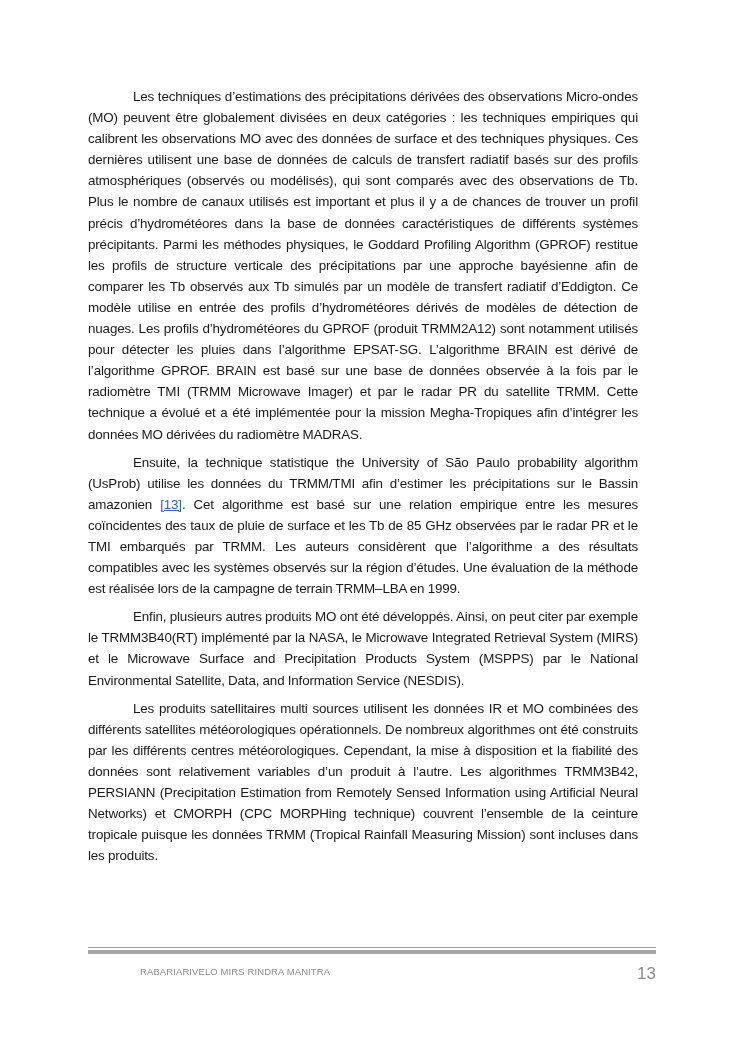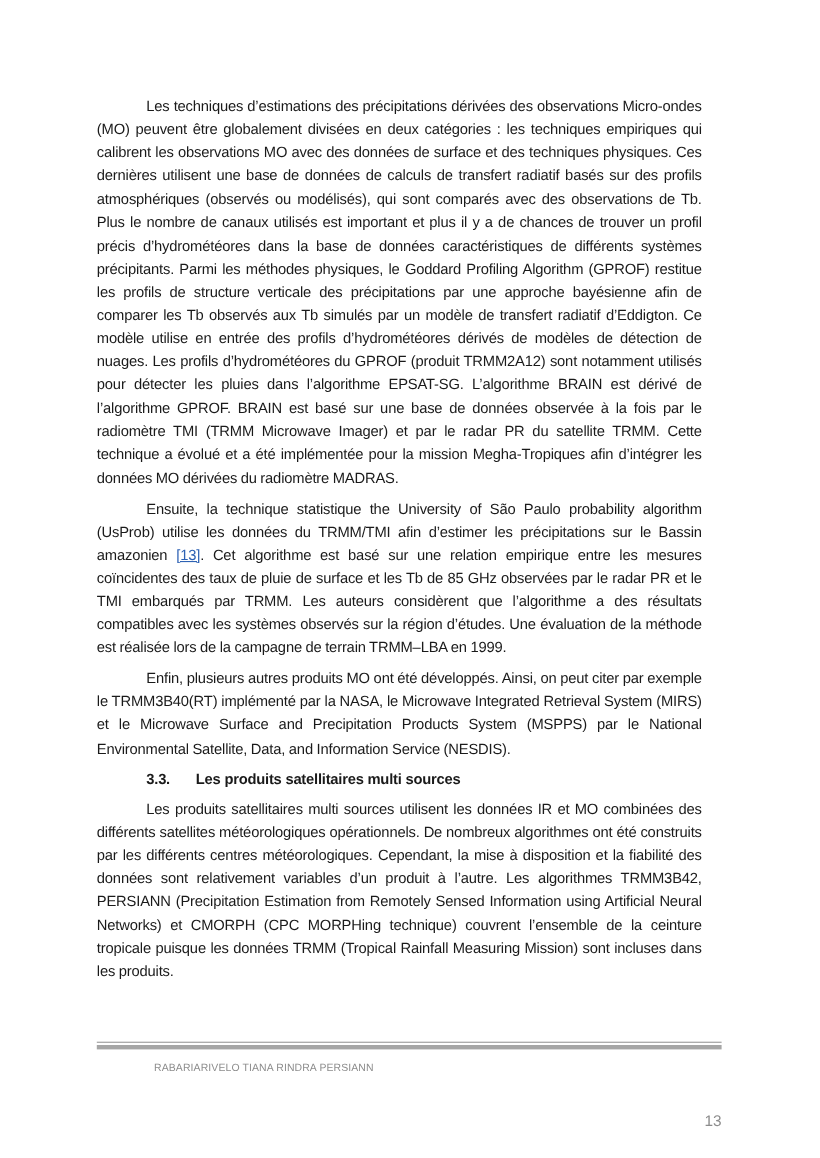--- a/index.html
+++ b/index.html
@@ -68,41 +68,36 @@
       left: 140px;
       top: 966px;
       font-size: 9.5px;
       color: #8c8c8c;
       letter-spacing: 0.1px;
     }
     .footer-page {
       position: absolute;
       right: 89px;
       top: 964px;
-      font-size: 14px;
+      font-size: 17px;
       color: #8c8c8c;
-      margin-top: 47px;
     }
   </style>
 </head>
 <body>
 
 <div class="page">
   <p class="para">Les techniques d’estimations des précipitations dérivées des observations Micro-ondes (MO) peuvent être globalement divisées en deux catégories : les techniques empiriques qui calibrent les observations MO avec des données de surface et des techniques physiques. Ces dernières utilisent une base de données de calculs de transfert radiatif basés sur des profils atmosphériques (observés ou modélisés), qui sont comparés avec des observations de Tb. Plus le nombre de canaux utilisés est important et plus il y a de chances de trouver un profil précis d’hydrométéores dans la base de données caractéristiques de différents systèmes précipitants. Parmi les méthodes physiques, le Goddard Profiling Algorithm (GPROF) restitue les profils de structure verticale des précipitations par une approche bayésienne afin de comparer les Tb observés aux Tb simulés par un modèle de transfert radiatif d’Eddigton. Ce modèle utilise en entrée des profils d’hydrométéores dérivés de modèles de détection de nuages. Les profils d’hydrométéores du GPROF (produit TRMM2A12) sont notamment utilisés pour détecter les pluies dans l’algorithme EPSAT-SG. L’algorithme BRAIN est dérivé de l’algorithme GPROF. BRAIN est basé sur une base de données observée à la fois par le radiomètre TMI (TRMM Microwave Imager) et par le radar PR du satellite TRMM. Cette technique a évolué et a été implémentée pour la mission Megha-Tropiques afin d’intégrer les données MO dérivées du radiomètre MADRAS.</p>
 
   <p class="para"><span>Ensuite, la technique statistique the University of São Paulo probability algorithm (UsProb) utilise les données du TRMM/TMI afin d’estimer les précipitations sur le Bassin amazonien </span><a class="ref" href="#">[13]</a><span>. Cet algorithme est basé sur une relation empirique entre les mesures coïncidentes des taux de pluie de surface et les Tb de 85 GHz observées par le radar PR et le TMI embarqués par TRMM. Les auteurs considèrent que l’algorithme a des résultats compatibles avec les systèmes observés sur la région d’études. Une évaluation de la méthode est réalisée lors de la campagne de terrain TRMM–LBA en 1999.</span></p>
 
   <p class="para">Enfin, plusieurs autres produits MO ont été développés. Ainsi, on peut citer par exemple le TRMM3B40(RT) implémenté par la NASA, le Microwave Integrated Retrieval System (MIRS) et le Microwave Surface and Precipitation Products System (MSPPS) par le National Environmental Satellite, Data, and Information Service (NESDIS).</p>
 
-  <div class="heading">
-    <span class="num">3.3.</span>
-    <span>Les produits satellitaires multi sources</span>
-  </div>
 
   <p class="para">Les produits satellitaires multi sources utilisent les données IR et MO combinées des différents satellites météorologiques opérationnels. De nombreux algorithmes ont été construits par les différents centres météorologiques. Cependant, la mise à disposition et la fiabilité des données sont relativement variables d’un produit à l’autre. Les algorithmes TRMM3B42, PERSIANN (Precipitation Estimation from Remotely Sensed Information using Artificial Neural Networks) et CMORPH (CPC MORPHing technique) couvrent l’ensemble de la ceinture tropicale puisque les données TRMM (Tropical Rainfall Measuring Mission) sont incluses dans les produits.</p>
 </div>
 
 <div class="footer-rule">
   <div class="thin"></div>
   <div class="thick"></div>
 </div>
-<div class="footer-author">RABARIARIVELO TIANA RINDRA PERSIANN</div>
+<div class="footer-author">RABARIARIVELO MIRS RINDRA MANITRA</div>
 <div class="footer-page">13</div>
 
 </body></html>

